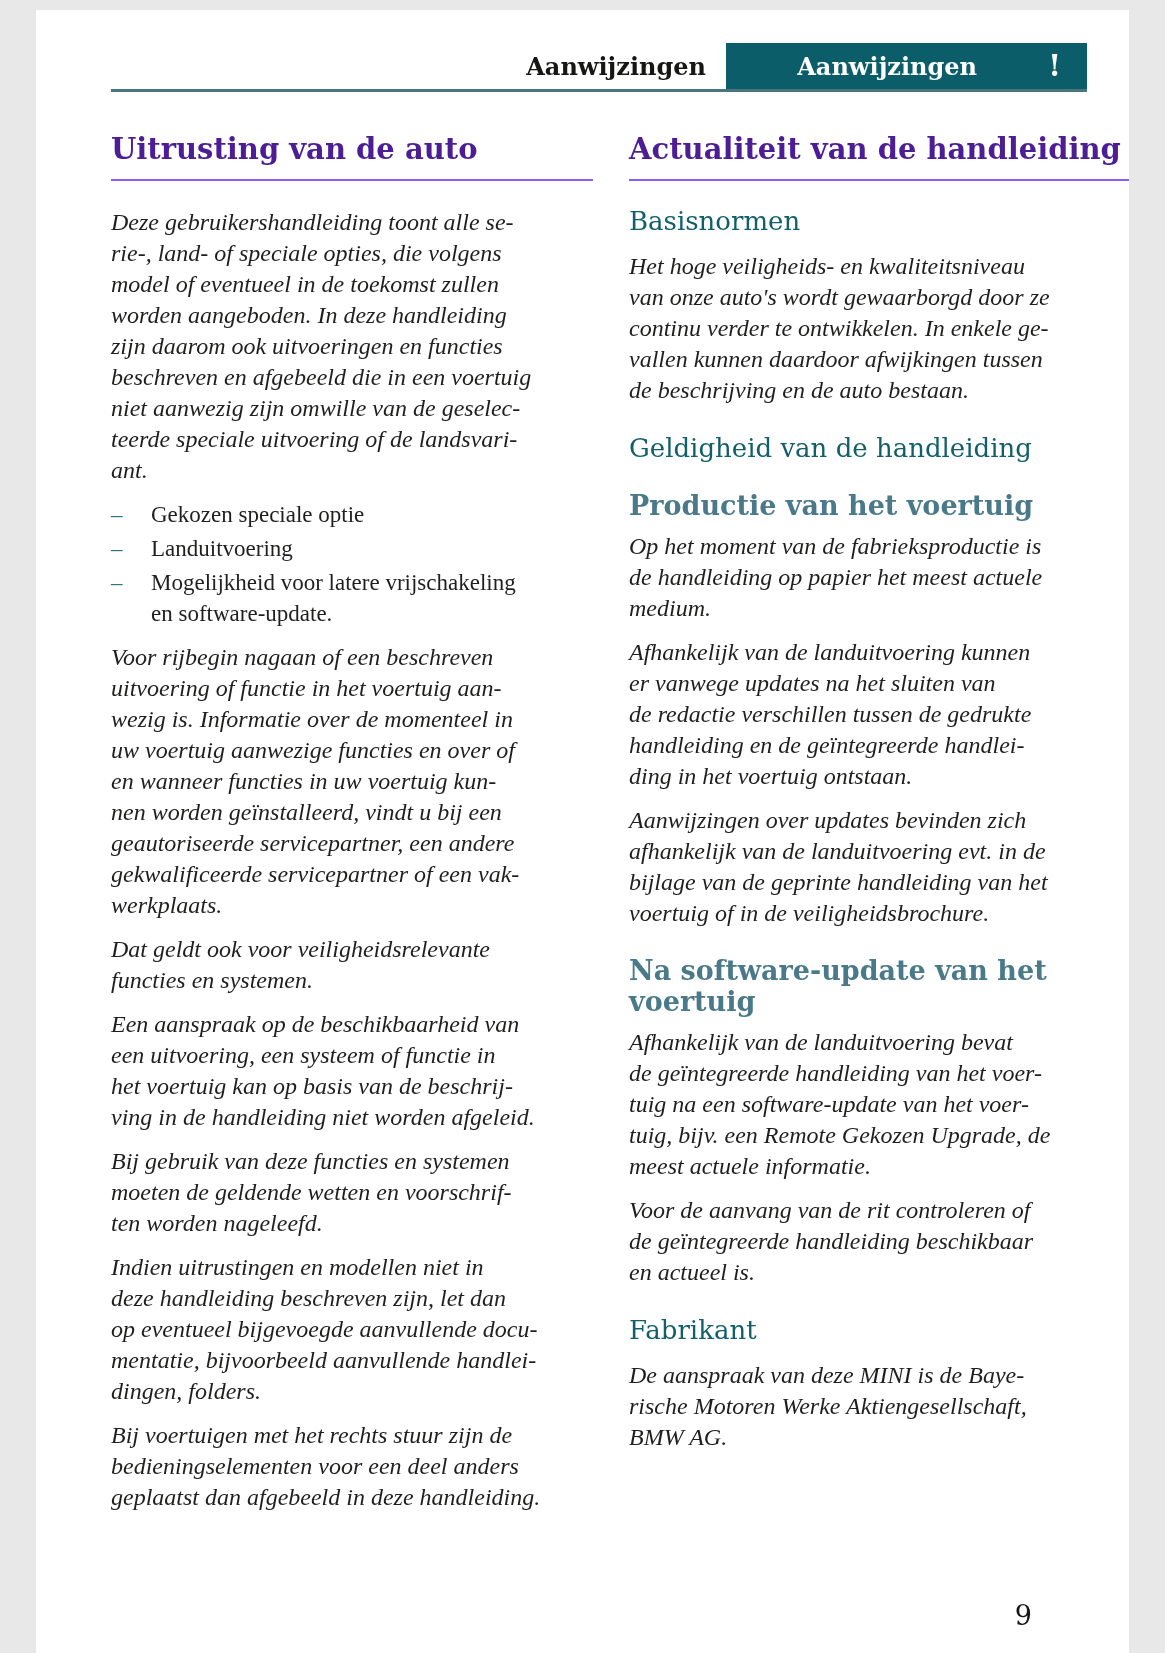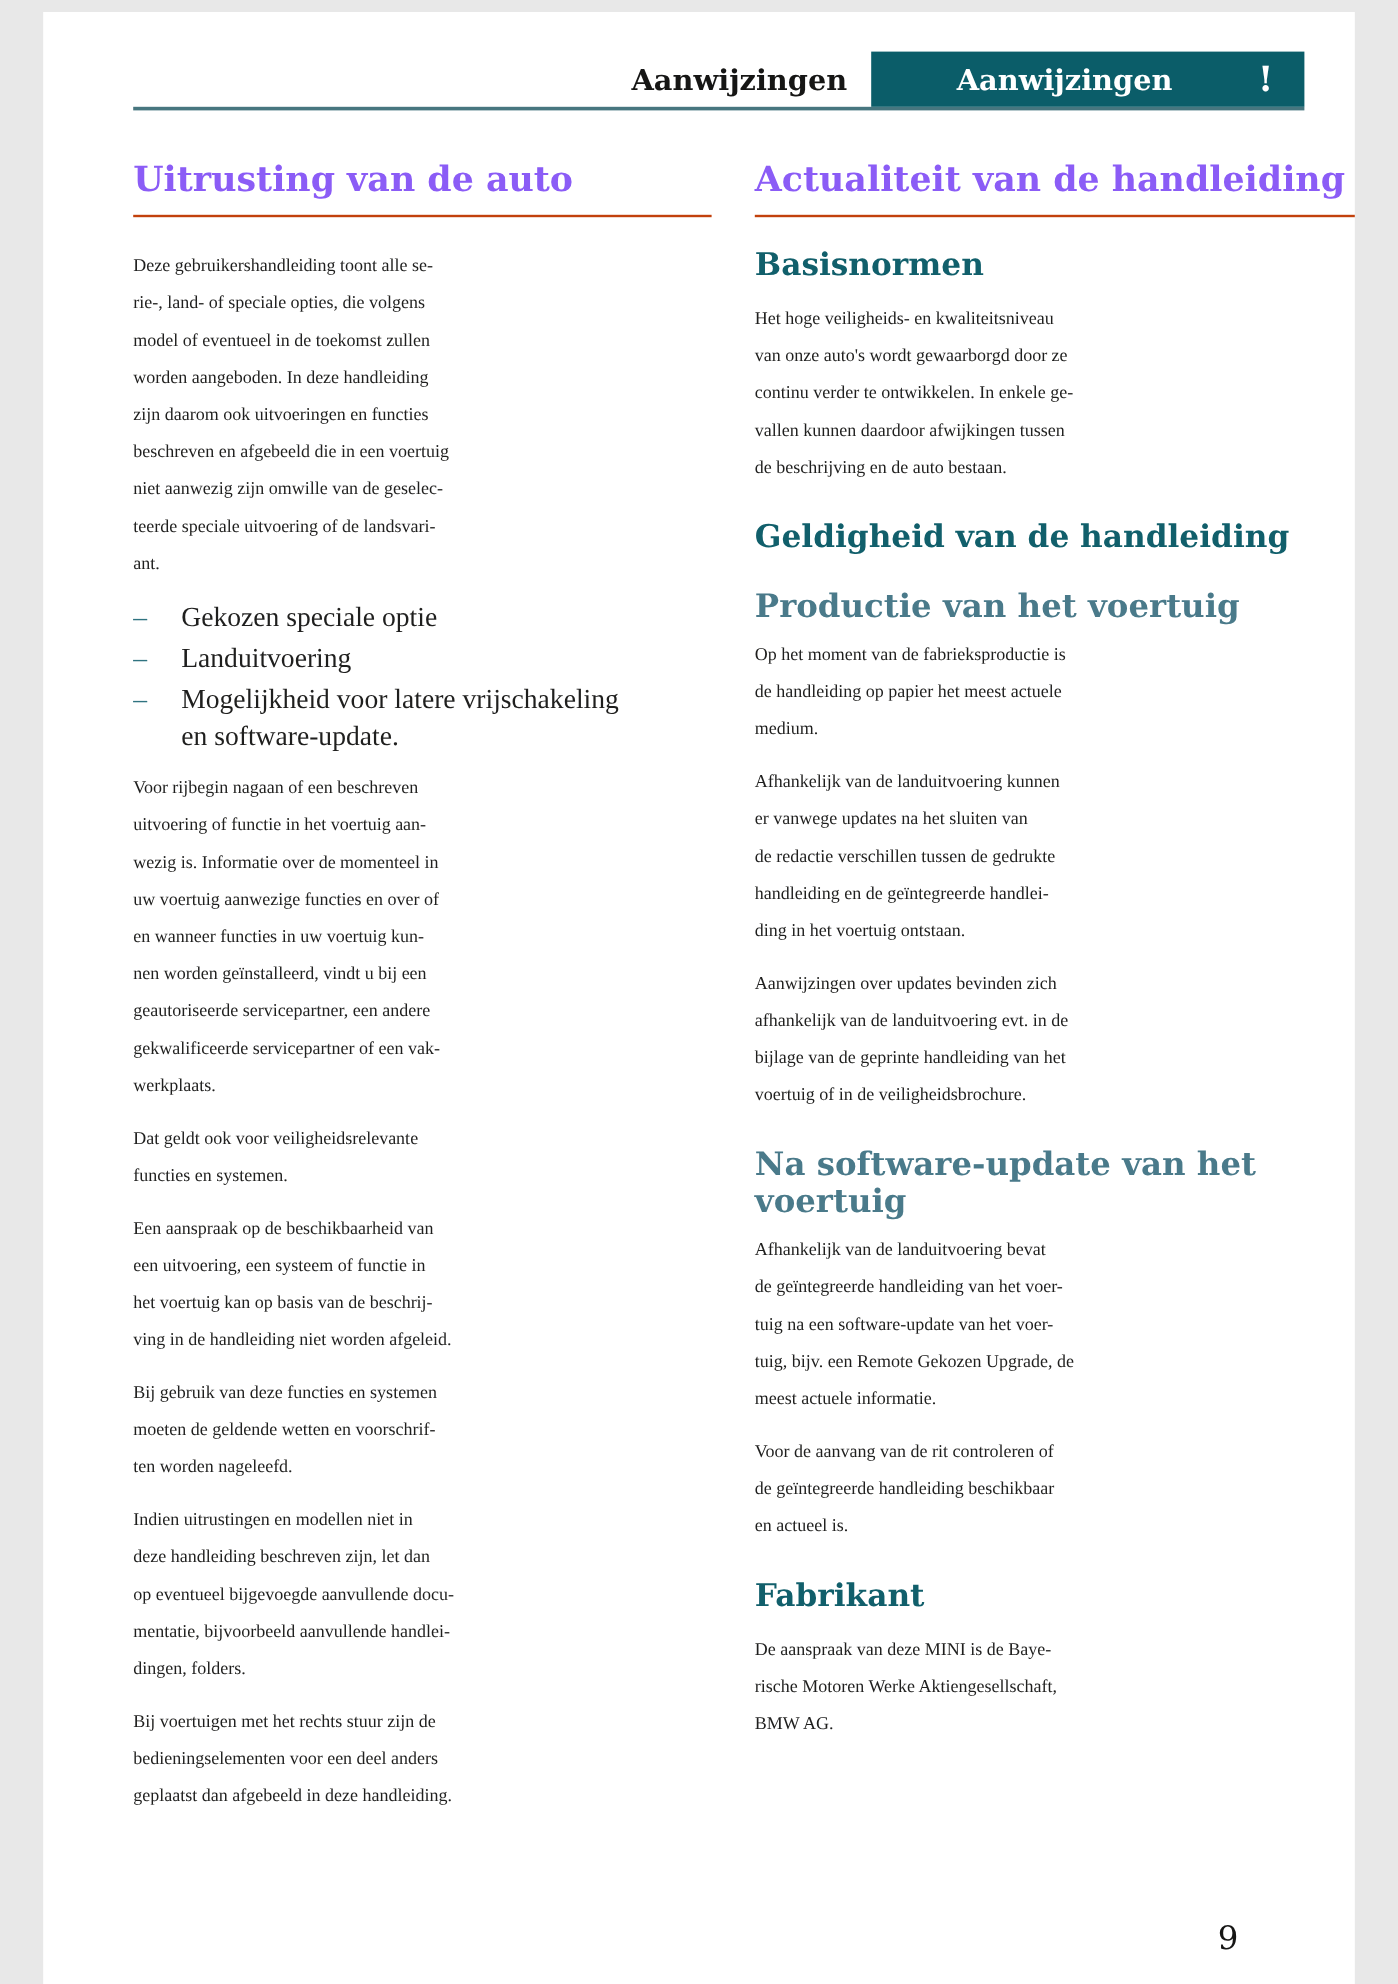--- a/index.html
+++ b/index.html
@@ -36,43 +36,44 @@
     grid-template-columns:482px 530px;
     column-gap:36px;
     margin:42px 42px 0 75px;
     align-items:start;
   }
   .col { min-width:0; }
 
   .h1 {
     font-family:"DejaVu Serif", serif;
     font-weight:bold; font-size:29px; line-height:1.1;
-    color:#8b5cf6;
+    color:#4c1d95;
     margin:0 0 26px 0;
     padding-bottom:13px;
-    border-bottom:2px solid #c2410c;
+    border-bottom:2px solid #8b5cf6;
   }
   .h1-mid { margin-top:56px; }
   .h2 {
     font-family:"DejaVu Serif", serif;
-    font-weight:bold; font-size:26px; line-height:1.15;
+    font-weight:normal; font-size:26px; line-height:1.15;
     color:#115f6b;
     margin:28px 0 14px 0;
   }
   .h2-first { margin-top:2px; }
   .h3 {
     font-family:"DejaVu Serif", serif;
     font-weight:bold; font-size:27px; line-height:1.15;
     color:#4a7a8a;
     margin:26px 0 10px 0;
   }
   .para {
-    font-size:15px; line-height:31px;
+    font-size:24px; line-height:31px;
     margin:0 0 13px 0;
     white-space:pre;
+    font-style:italic;
   }
   .bullets { list-style:none; margin:0 0 13px 0; padding:0; }
   .bullet  { display:flex; margin:3px 0; font-size:23px; line-height:31px; }
   .dash    { width:40px; flex:0 0 40px; color:#2f7380; }
   .btext   { white-space:pre; }
 
   .page-number {
     position:absolute; right:97px; bottom:32px;
     font-family:"DejaVu Serif", serif;
     font-size:27px; color:#161615;

